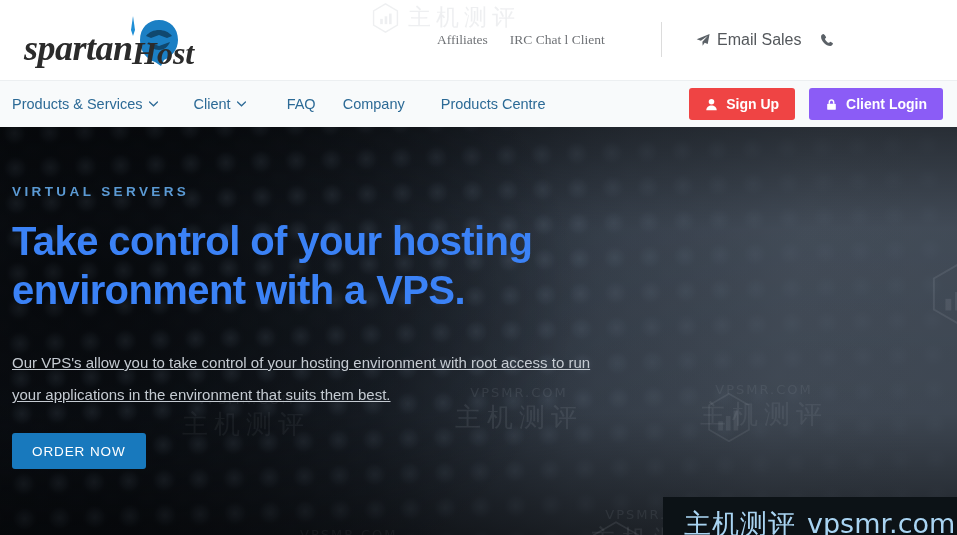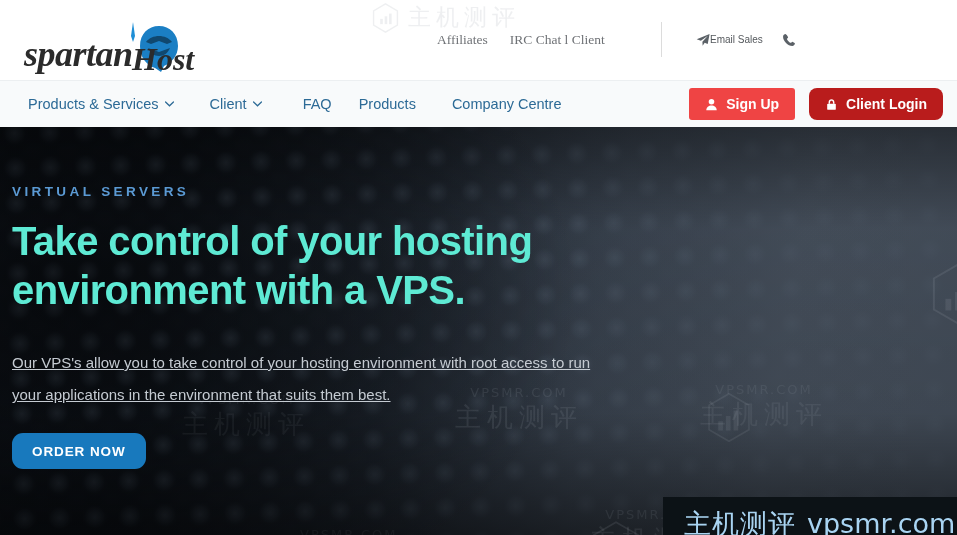--- a/index.html
+++ b/index.html
@@ -49,21 +49,21 @@
     letter-spacing: 5px;
     color: #c9cdd2;
     font-family: "DejaVu Sans", sans-serif;
     white-space: nowrap;
   }
 
   
   .logo {
     position: absolute;
     left: 14px;
-    top: 16px;
+    top: 10px;
     width: 200px;
     height: 62px;
     z-index: 2;
   }
 
   
   .header-links {
     position: absolute;
     left: 437px;
     top: 31px;
@@ -96,21 +96,22 @@
     left: 696px;
     top: 30px;
     display: flex;
     align-items: center;
     gap: 19px;
     z-index: 2;
   }
   .contact-item {
     display: flex;
     align-items: center;
-    font-size: 10px;
+    gap: 7px;
+    font-size: 16px;
     color: #54585c;
     text-decoration: none;
     white-space: nowrap;
     line-height: 19px;
   }
   .contact-item svg { display: block; flex: none; }
 
   
   .navbar {
     position: relative;
@@ -118,21 +119,21 @@
     background: #f8fafb;
     border-top: 1px solid #eceff1;
     display: flex;
     align-items: center;
     z-index: 4;
   }
 
   .nav-items {
     display: flex;
     align-items: flex-start;
-    margin-left: 28px;
+    margin-left: 12px;
     gap: 0px;
   }
   .nav-item {
     display: flex;
     align-items: center;
     gap: 6px;
     font-size: 14.5px;
     color: #2c6a96;
     text-decoration: none;
     padding: 0 25px 0 0;
@@ -164,21 +165,21 @@
     font-size: 14px;
     font-weight: bold;
     color: #ffffff;
     text-decoration: none;
     border: none;
     cursor: pointer;
     font-family: "Liberation Sans", sans-serif;
     white-space: nowrap;
   }
   .btn-signup { background: #ef4444; }
-  .btn-login  { background: #b91c1c; border-radius: 8px; }
+  .btn-login  { background: #8b5cf6; }
   .btn svg { display: block; flex: none; }
 
   
   .hero {
     position: relative;
     height: 408px;
     overflow: hidden;
     background: #232a33;
   }
 
@@ -269,21 +270,21 @@
     letter-spacing: 3.4px;
     color: #5b9ad4;
     font-weight: bold;
     line-height: 18px;
   }
   .hero-title {
     margin-top: 16px;
     font-size: 40px;
     line-height: 49px;
     font-weight: bold;
-    color: #5eead4;
+    color: #3b82f6;
     letter-spacing: -0.6px;
     max-width: 560px;
   }
   .hero-sub {
     margin-top: 32px;
     font-size: 15px;
     line-height: 32px;
     color: #c5cbd2;
     max-width: 580px;
     text-decoration: underline;
@@ -291,23 +292,23 @@
   .order-btn {
     display: inline-flex;
     align-items: center;
     justify-content: center;
     margin-top: 22px;
     height: 36px;
     padding: 0 20px;
     background: #1879bd;
     color: #ffffff;
     font-size: 13.5px;
-    font-weight: bold;
+    font-weight: normal;
     letter-spacing: 0.9px;
-    border-radius: 11px;
+    border-radius: 3px;
     text-decoration: none;
     border: none;
     cursor: pointer;
     font-family: "Liberation Sans", sans-serif;
   }
 
   
   .wm-panel {
     position: absolute;
     left: 663px;
@@ -411,25 +412,25 @@
               <path d="M0.6 0.8 L5 5 L9.4 0.8" fill="none" stroke="#2c6a96" stroke-width="1.4" stroke-linecap="round"></path>
             </svg>
         </span>
       </a>
 
       <a class="nav-item" href="#" style="padding:0 27px 0 16px">
         <span>FAQ</span>
       </a>
 
       <a class="nav-item" href="#" style="padding:0 36px 0 0">
-        <span>Products</span>
+        <span>Company</span>
       </a>
 
       <a class="nav-item" href="#" style="padding:0">
-        <span>Company Centre</span>
+        <span>Products Centre</span>
       </a>
     </div>
 
     <div class="nav-actions">
       <a class="btn btn-signup" href="#">
         <span>
           <svg viewBox="0 0 16 16" width="13" height="13">
             <circle cx="8" cy="4.6" r="3.4" fill="#ffffff"></circle>
             <path d="M1.6 15 c0 -3.8 2.9 -5.9 6.4 -5.9 s6.4 2.1 6.4 5.9 z" fill="#ffffff"></path>
           </svg>

